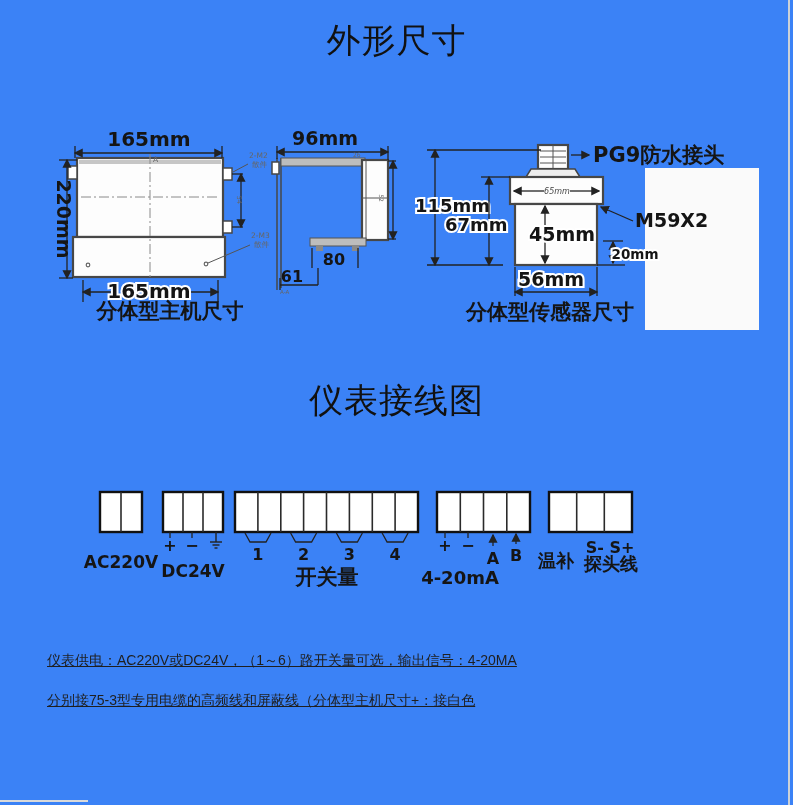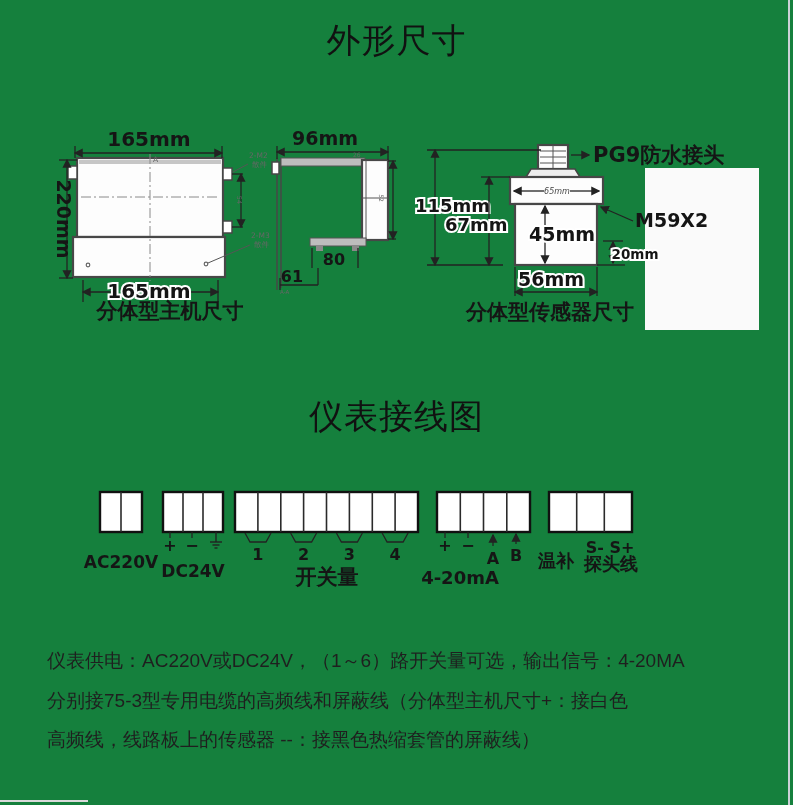--- a/index.html
+++ b/index.html
@@ -1,39 +1,39 @@
 <!DOCTYPE html>
 <html><head>
 <meta charset="utf-8">
 <style>
   html,body{margin:0;padding:0;background:#fff;}
-  #page{position:relative;width:793px;height:805px;background:#15803d;overflow:hidden;
+  #page{position:relative;width:793px;height:805px;background:#3b82f6;overflow:hidden;
         font-family:"Liberation Sans","DejaVu Sans",sans-serif;color:#1a1a1a;}
   .sec-title{position:absolute;left:0;width:100%;text-align:center;
              font-size:34px;font-weight:500;letter-spacing:1px;color:#111;}
   #title-dimensions{top:18px;}
-  #title-wiring{top:394px;}
+  #title-wiring{top:378px;}
   .fig{position:absolute;}
   #fig-main{left:45px;top:128px;}
   #fig-side{left:270px;top:128px;}
   #fig-sensor{left:413px;top:128px;}
   #fig-wiring{left:82px;top:487px;}
   svg text{font-family:"DejaVu Sans","Liberation Sans",sans-serif;}
   .dim{font-weight:700;fill:#151515;}
   .tiny{fill:#666;font-weight:400;}
   .bk{paint-order:stroke;stroke:#ffffff;stroke-width:4px;}
   .ln{stroke:#222;stroke-width:1.3;fill:none;}
   .thin{stroke:#555;stroke-width:1;fill:none;}
   .out{stroke:#474747;stroke-width:2.2;fill:#fdfdfd;}
   .out2{stroke:#474747;stroke-width:1.5;fill:#ffffff;}
   .dash{stroke:#8a8a8a;stroke-width:1;stroke-dasharray:10 3 2 3;fill:none;}
   .tb{stroke:#111;stroke-width:2.4;fill:#ffffff;}
   .tbd{stroke:#2a2a2a;stroke-width:1.6;}
   #notes{position:absolute;left:47px;top:641px;width:710px;
-         font-size:19px;line-height:39.5px;color:#1f1f1f;}
+         font-size:14px;line-height:39.5px;color:#1f1f1f;text-decoration:underline;}
   #edge-right{position:absolute;left:788px;top:0;width:2px;height:805px;background:#ccd1d7;}
   #edge-bottom{position:absolute;left:0;top:800px;width:88px;height:2px;background:#dadada;}
 </style>
 </head>
 <body>
 
 <div id="page">
 
   <svg width="0" height="0" style="position:absolute">
     <defs>
@@ -227,18 +227,17 @@
       <line class="tbd" x1="522.3" y1="5" x2="522.3" y2="45"></line>
       <text class="dim" x="474" y="80" font-size="18" text-anchor="middle">温补</text>
       <text class="dim" x="528" y="66" font-size="16" text-anchor="middle">S- S+</text>
       <text class="dim" x="529" y="83" font-size="18" text-anchor="middle">探头线</text>
     </g>
   </svg>
 
   <div id="notes">
     <div>仪表供电：AC220V或DC24V，（1～6）路开关量可选，输出信号：4-20MA</div>
     <div>分别接75-3型专用电缆的高频线和屏蔽线（分体型主机尺寸+：接白色</div>
-    <div>高频线，线路板上的传感器 --：接黑色热缩套管的屏蔽线）</div>
   </div>
 
   <div id="edge-right"></div>
   <div id="edge-bottom"></div>
 </div>
 
 </body></html>

